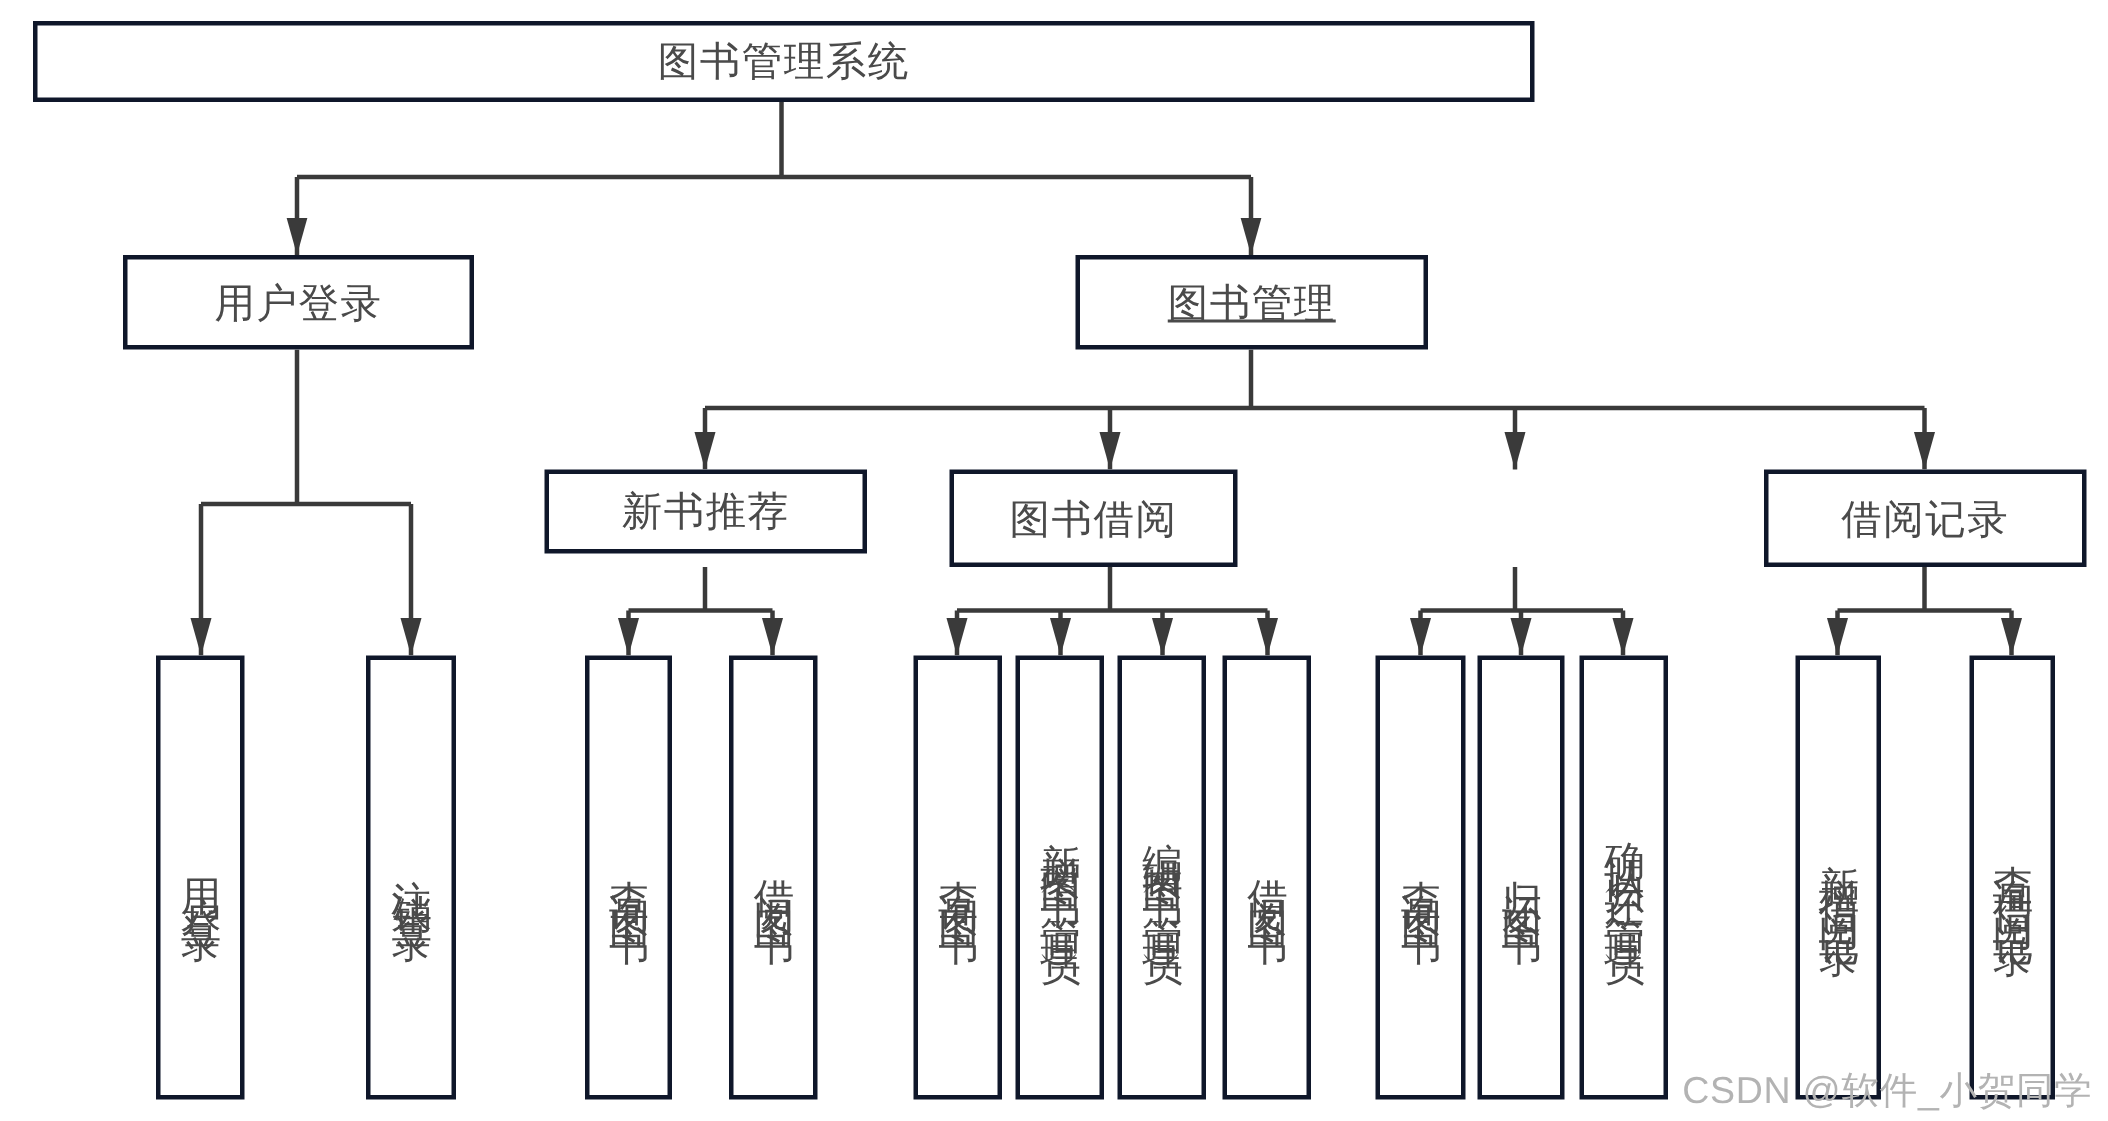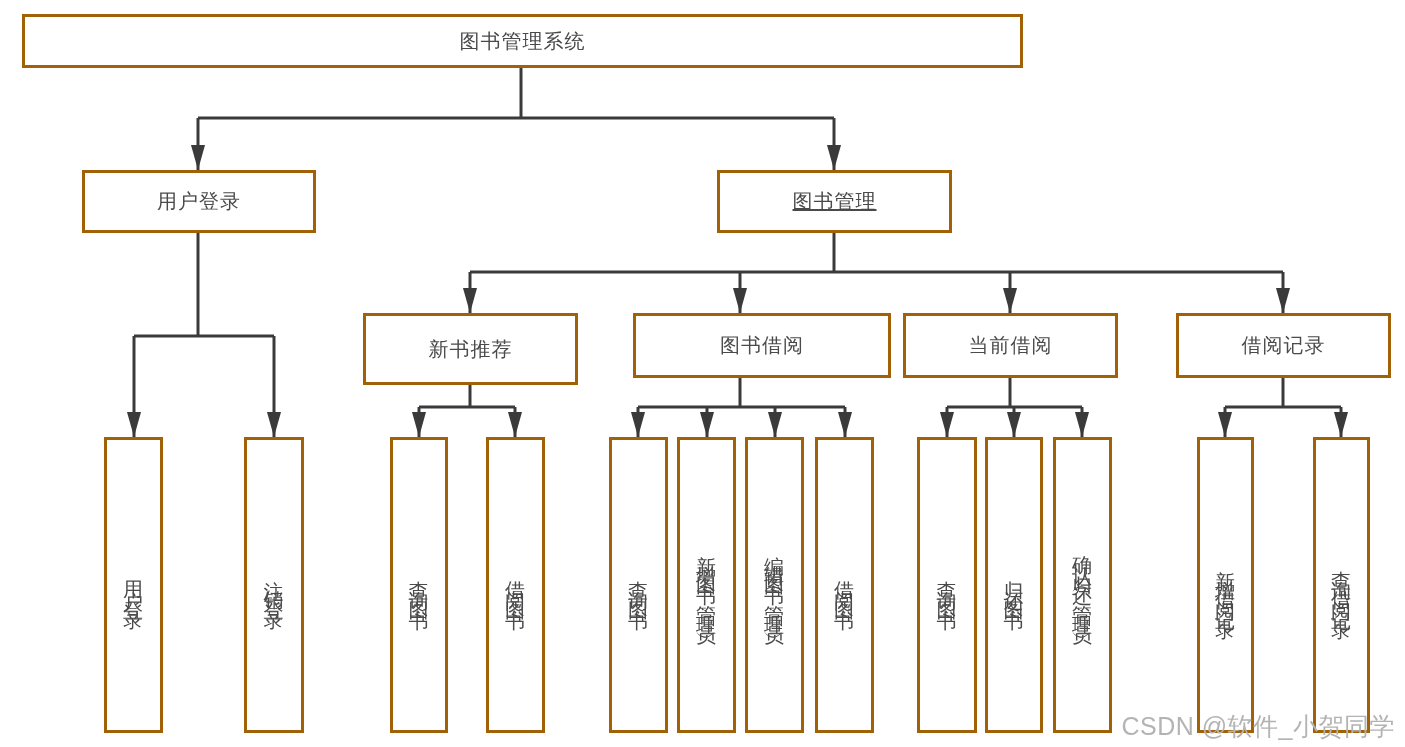--- a/index.html
+++ b/index.html
@@ -3,36 +3,36 @@
 <meta charset="utf-8">
 <style>
   html,body{margin:0;padding:0;background:#ffffff;}
   .canvas{
     position:relative;width:1405px;height:747px;background:#ffffff;overflow:hidden;
     font-family:"Liberation Sans","DejaVu Sans",sans-serif;
   }
   .wires{position:absolute;left:0;top:0;z-index:0;}
   .box{
     position:absolute;box-sizing:border-box;background:#ffffff;
-    border:3px solid #a16207;color:#4a4a4a;z-index:1;
+    border:3px solid #0f172a;color:#4a4a4a;z-index:1;
     display:flex;align-items:center;justify-content:center;
-    font-size:20px;letter-spacing:1px;white-space:nowrap;
+    font-size:27px;letter-spacing:1px;white-space:nowrap;
   }
   .vbox{
     writing-mode:vertical-rl;text-orientation:mixed;
     letter-spacing:10px;white-space:normal;line-height:1;
   }
   
   #n-root{left:22px;top:14px;width:1001px;height:54px;}
   
   #n-user-login{left:82px;top:170px;width:234px;height:63px;}
   #n-book-management{left:717px;top:170px;width:235px;height:63px;text-decoration:underline;}
   
-  #n-new-book-recommend{left:363px;top:313px;width:215px;height:72px;}
-  #n-book-borrowing{left:633px;top:313px;width:258px;height:65px;}
+  #n-new-book-recommend{left:363px;top:313px;width:215px;height:56px;}
+  #n-book-borrowing{left:633px;top:313px;width:192px;height:65px;}
   #n-current-borrowing{left:903px;top:313px;width:215px;height:65px;}
   #n-borrowing-records{left:1176px;top:313px;width:215px;height:65px;}
   
   #n-leaf-user-login{left:104px;top:437px;width:59px;height:296px;}
   #n-leaf-logout{left:244px;top:437px;width:60px;height:296px;}
   #n-rec-query{left:390px;top:437px;width:58px;height:296px;}
   #n-rec-borrow{left:486px;top:437px;width:59px;height:296px;}
   #n-bb-query{left:609px;top:437px;width:59px;height:296px;}
   #n-bb-add{left:677px;top:437px;width:59px;height:296px;}
   #n-bb-edit{left:745px;top:437px;width:59px;height:296px;}
@@ -110,21 +110,20 @@
     </g>
   </svg>
 
   <div id="n-root" class="box">图书管理系统</div>
 
   <div id="n-user-login" class="box">用户登录</div>
   <div id="n-book-management" class="box">图书管理</div>
 
   <div id="n-new-book-recommend" class="box">新书推荐</div>
   <div id="n-book-borrowing" class="box">图书借阅</div>
-  <div id="n-current-borrowing" class="box">当前借阅</div>
   <div id="n-borrowing-records" class="box">借阅记录</div>
 
   <div id="n-leaf-user-login" class="box vbox">用户登录</div>
   <div id="n-leaf-logout" class="box vbox">注销登录</div>
 
   <div id="n-rec-query" class="box vbox">查询图书</div>
   <div id="n-rec-borrow" class="box vbox">借阅图书</div>
 
   <div id="n-bb-query" class="box vbox">查询图书</div>
   <div id="n-bb-add" class="box vbox">新增图书（管理员）</div>

